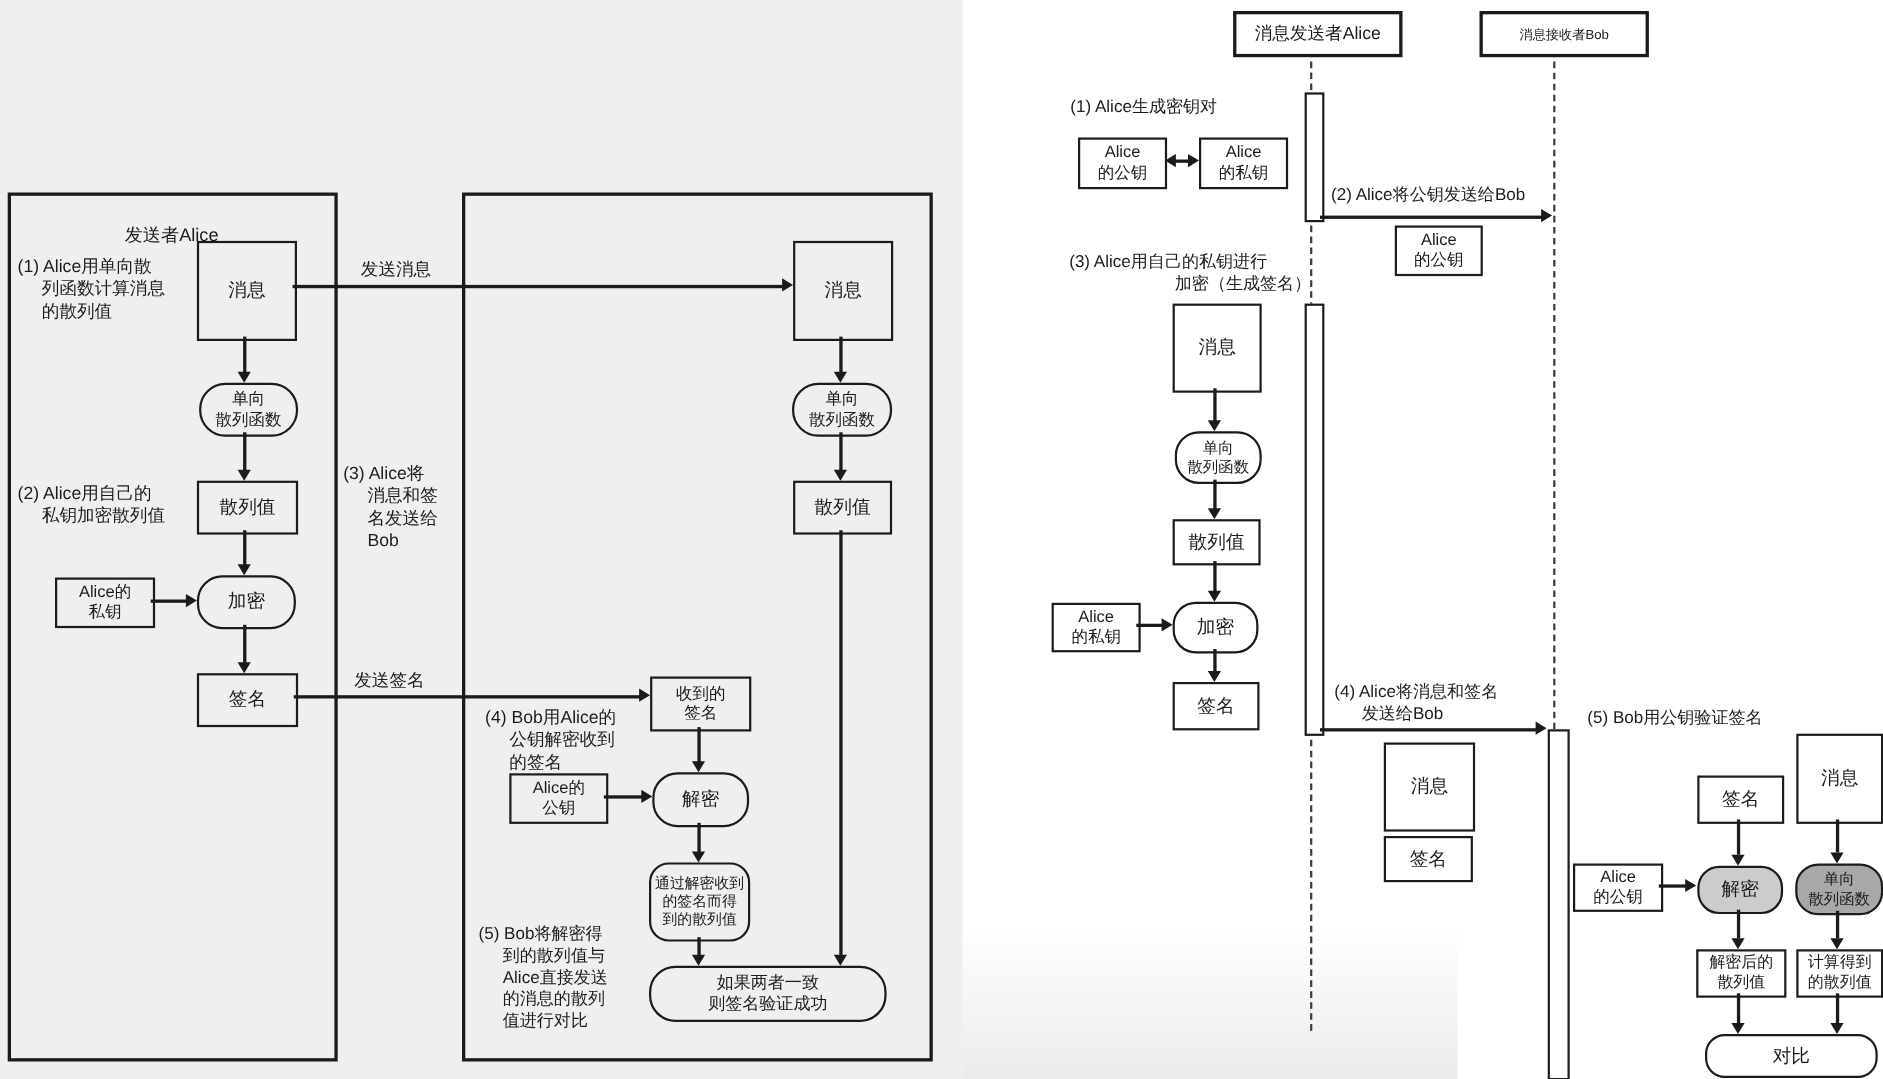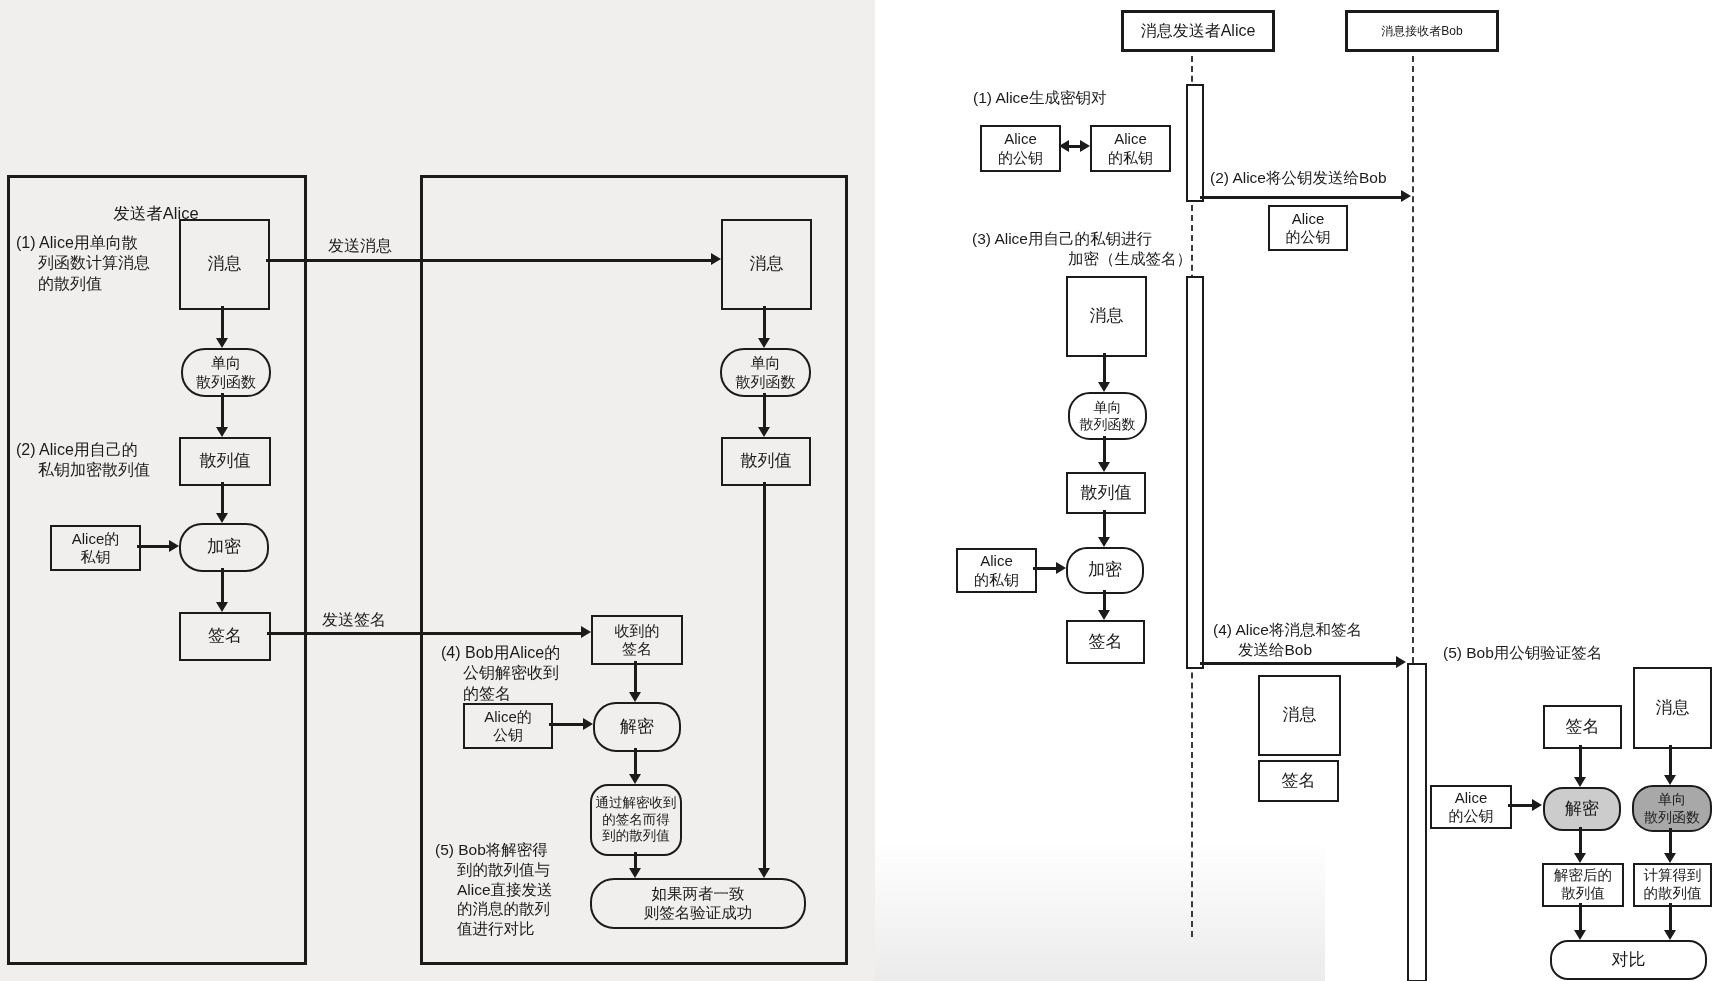--- a/index.html
+++ b/index.html
@@ -92,20 +92,26 @@
 
   <div class="note" style="left:16px;top:233px;">
     <div class="ln">(1) Alice用单向散</div>
     <div class="ln ind">列函数计算消息</div>
     <div class="ln ind">的散列值</div>
   </div>
   <div class="note" style="left:16px;top:440px;">
     <div class="ln">(2) Alice用自己的</div>
     <div class="ln ind">私钥加密散列值</div>
   </div>
+  <div class="note" style="left:312px;top:421px;">
+    <div class="ln">(3) Alice将</div>
+    <div class="ln ind">消息和签</div>
+    <div class="ln ind">名发送给</div>
+    <div class="ln ind">Bob</div>
+  </div>
   <div class="note" style="left:441px;top:643px;">
     <div class="ln">(4) Bob用Alice的</div>
     <div class="ln ind">公钥解密收到</div>
     <div class="ln ind">的签名</div>
   </div>
   <div class="note" style="left:435px;top:840px;font-size:15.5px;">
     <div class="ln">(5) Bob将解密得</div>
     <div class="ln ind">到的散列值与</div>
     <div class="ln ind">Alice直接发送</div>
     <div class="ln ind">的消息的散列</div>

